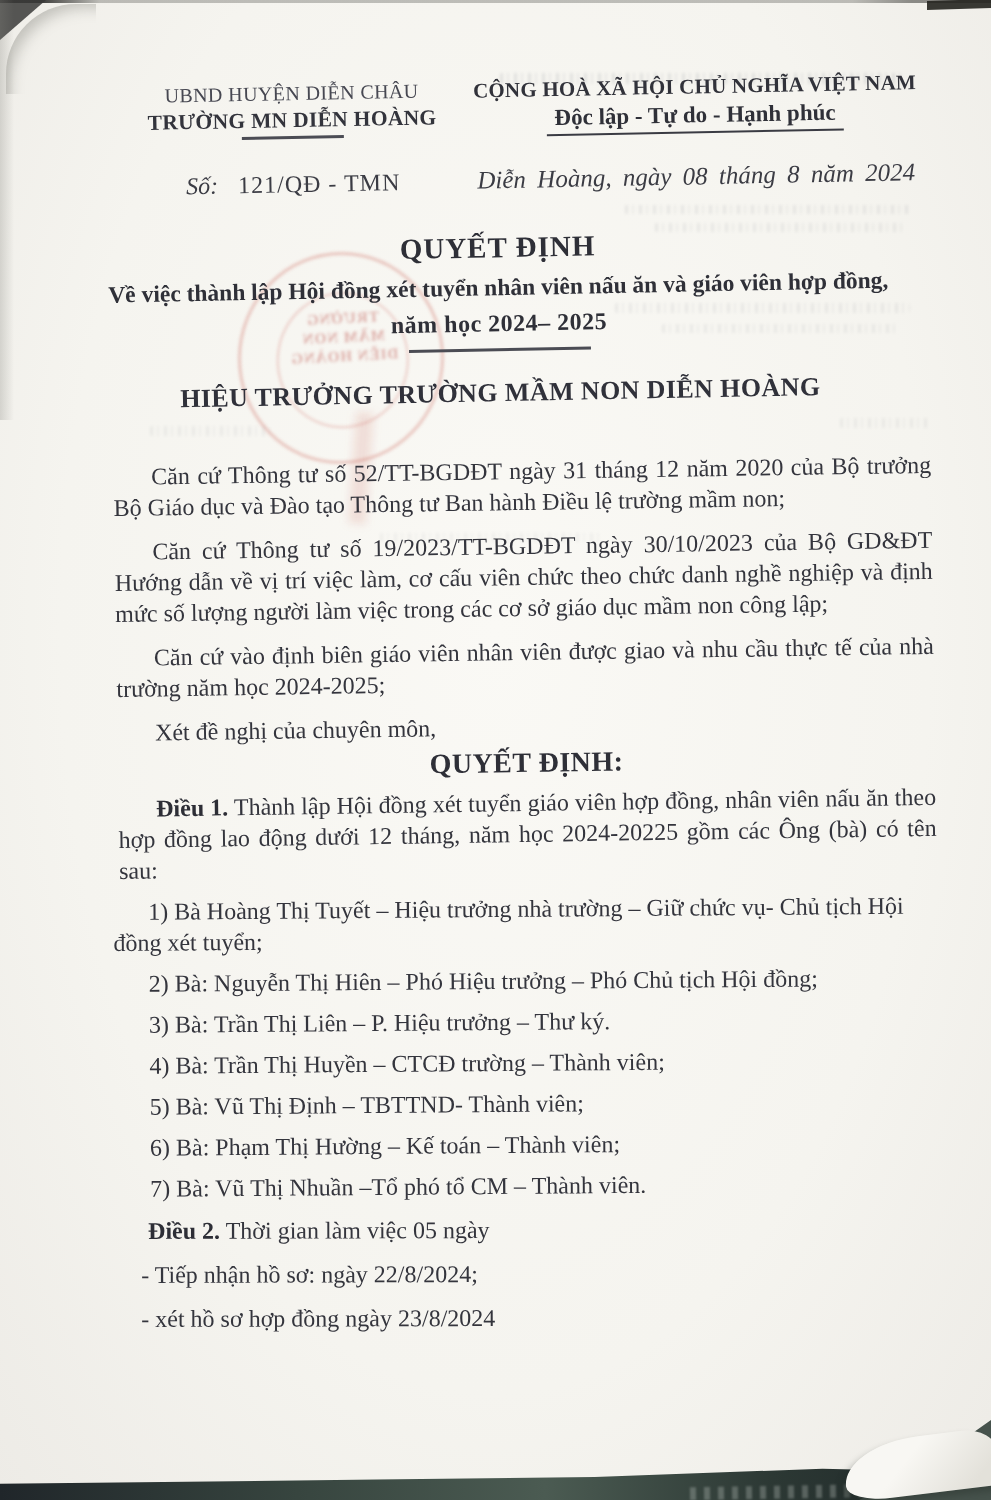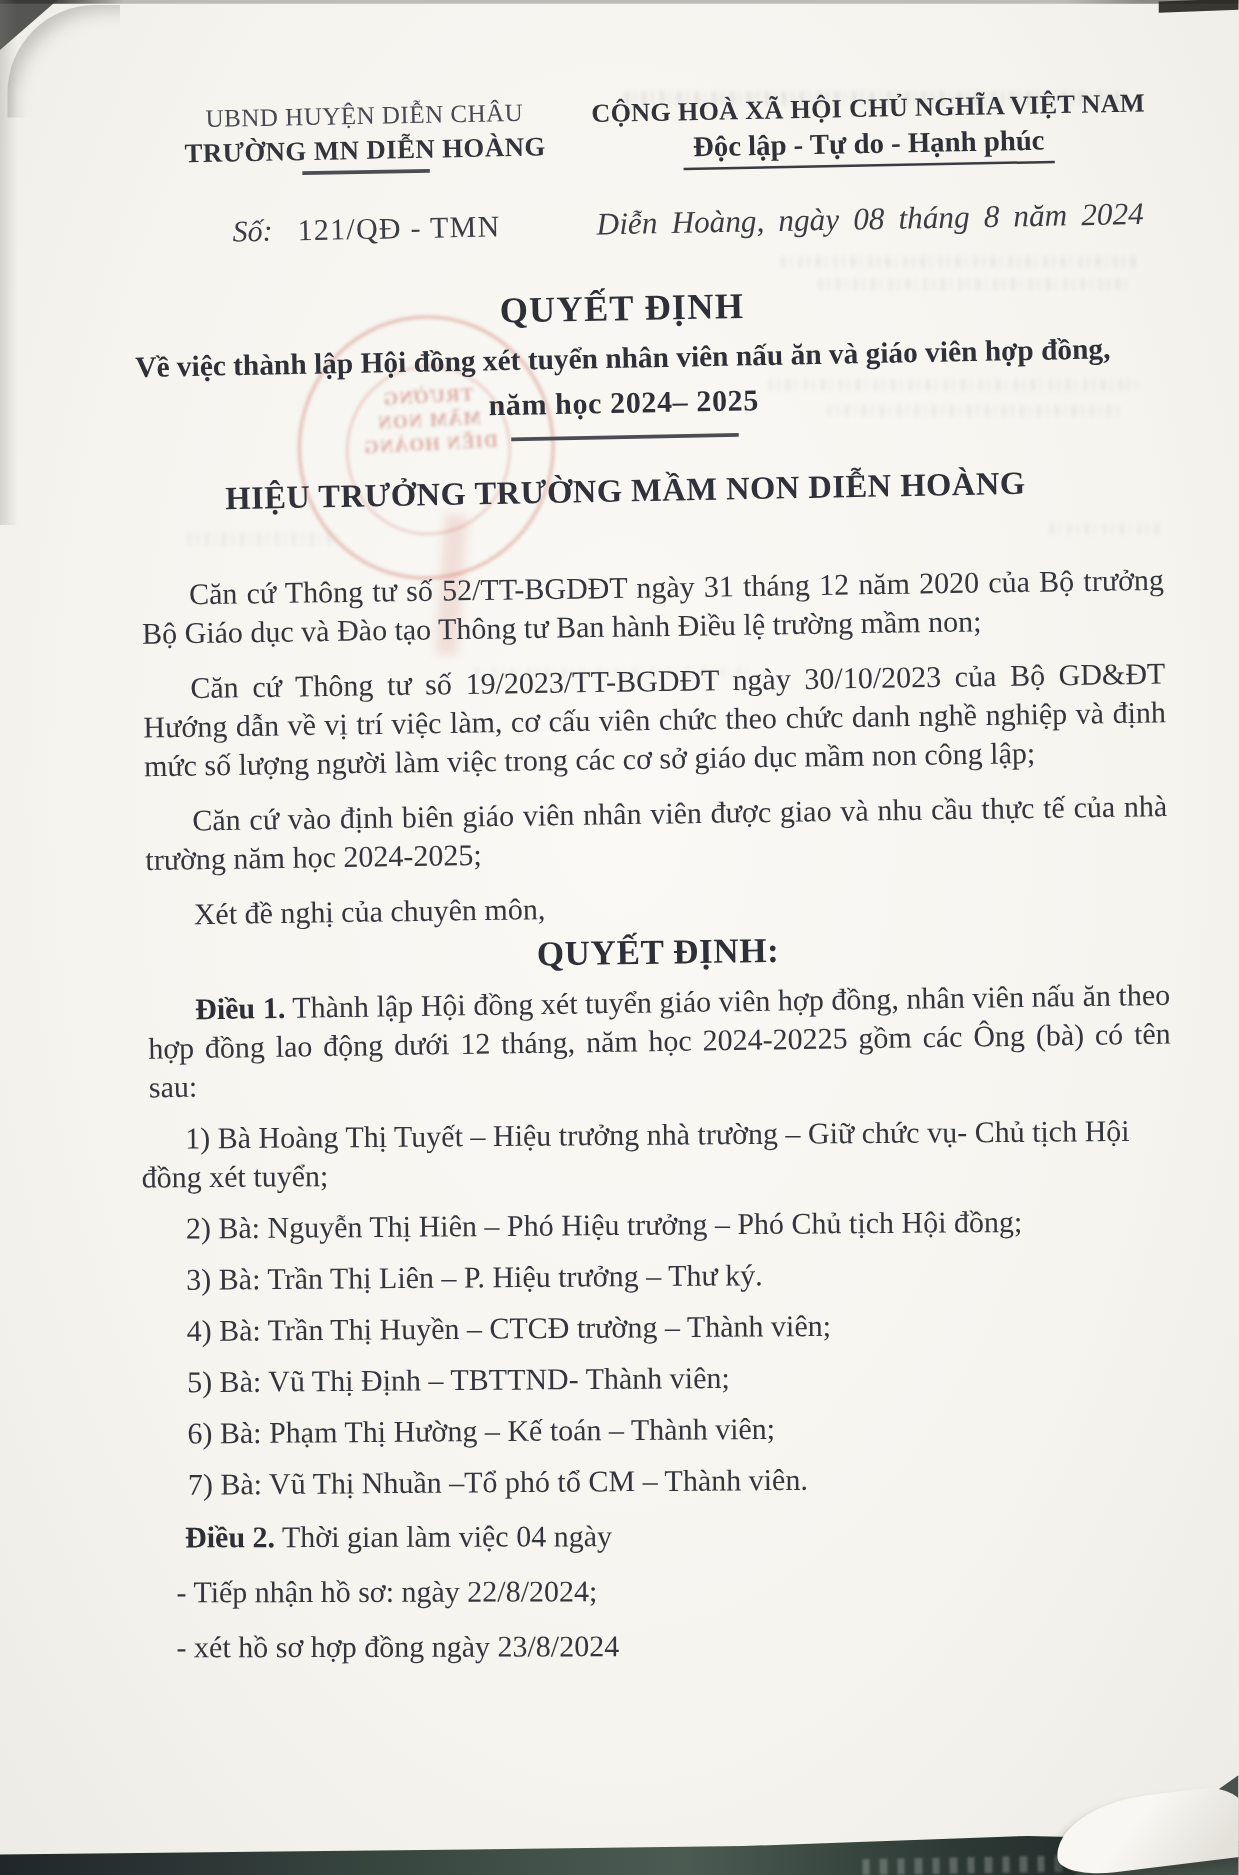--- a/index.html
+++ b/index.html
@@ -152,21 +152,21 @@
     <div class="member">1) Bà Hoàng Thị Tuyết – Hiệu trưởng nhà trường – Giữ chức vụ- Chủ tịch Hội đồng xét tuyển;</div>
     <div class="member">2) Bà: Nguyễn Thị Hiên – Phó Hiệu trưởng – Phó Chủ tịch Hội đồng;</div>
     <div class="member">3) Bà: Trần Thị Liên – P. Hiệu trưởng – Thư ký.</div>
     <div class="member">4) Bà: Trần Thị Huyền  – CTCĐ trường – Thành viên;</div>
     <div class="member">5) Bà: Vũ Thị Định – TBTTND- Thành viên;</div>
     <div class="member">6) Bà: Phạm Thị Hường – Kế toán – Thành viên;</div>
     <div class="member">7) Bà: Vũ Thị Nhuần –Tổ phó tổ CM – Thành viên.</div>
   </div>
 
   <div class="block" id="block-d">
-    <div class="art2"><span class="b">Điều 2.</span><span> Thời gian làm việc  04 ngày</span></div>
+    <div class="art2"><span class="b">Điều 2.</span><span> Thời gian làm việc  05 ngày</span></div>
     <div class="sched">- Tiếp nhận hồ sơ: ngày 22/8/2024;</div>
     <div class="sched">- xét hồ sơ hợp đồng ngày 23/8/2024</div>
   </div>
 
   <div class="top-edge-line"></div>
   <div class="top-left-corner-mark"></div>
   <div class="top-right-corner-mark"></div>
   <div class="left-edge-band"></div>
   <div class="top-left-paper-curve"></div>
   <div class="bottom-strip"></div>

